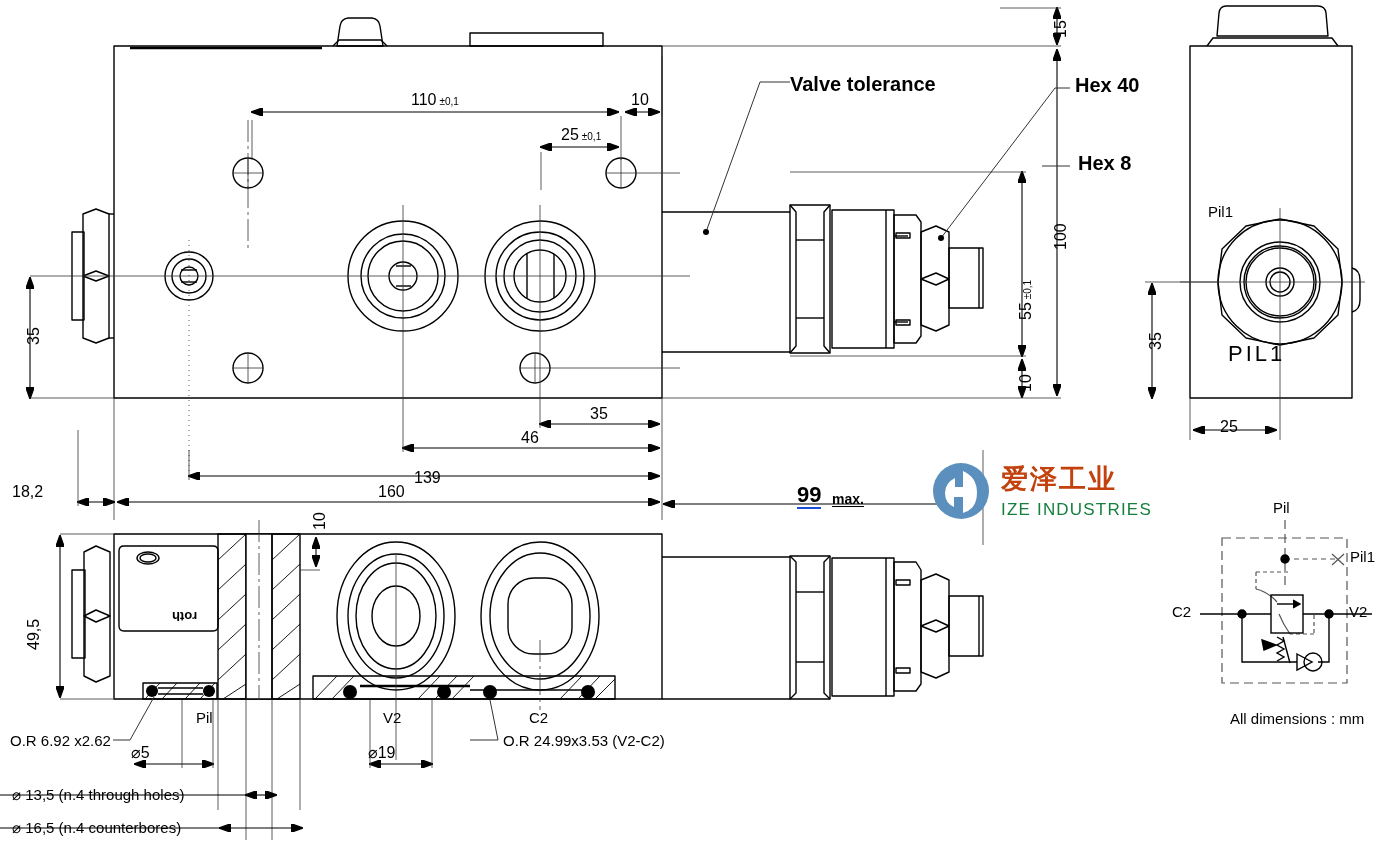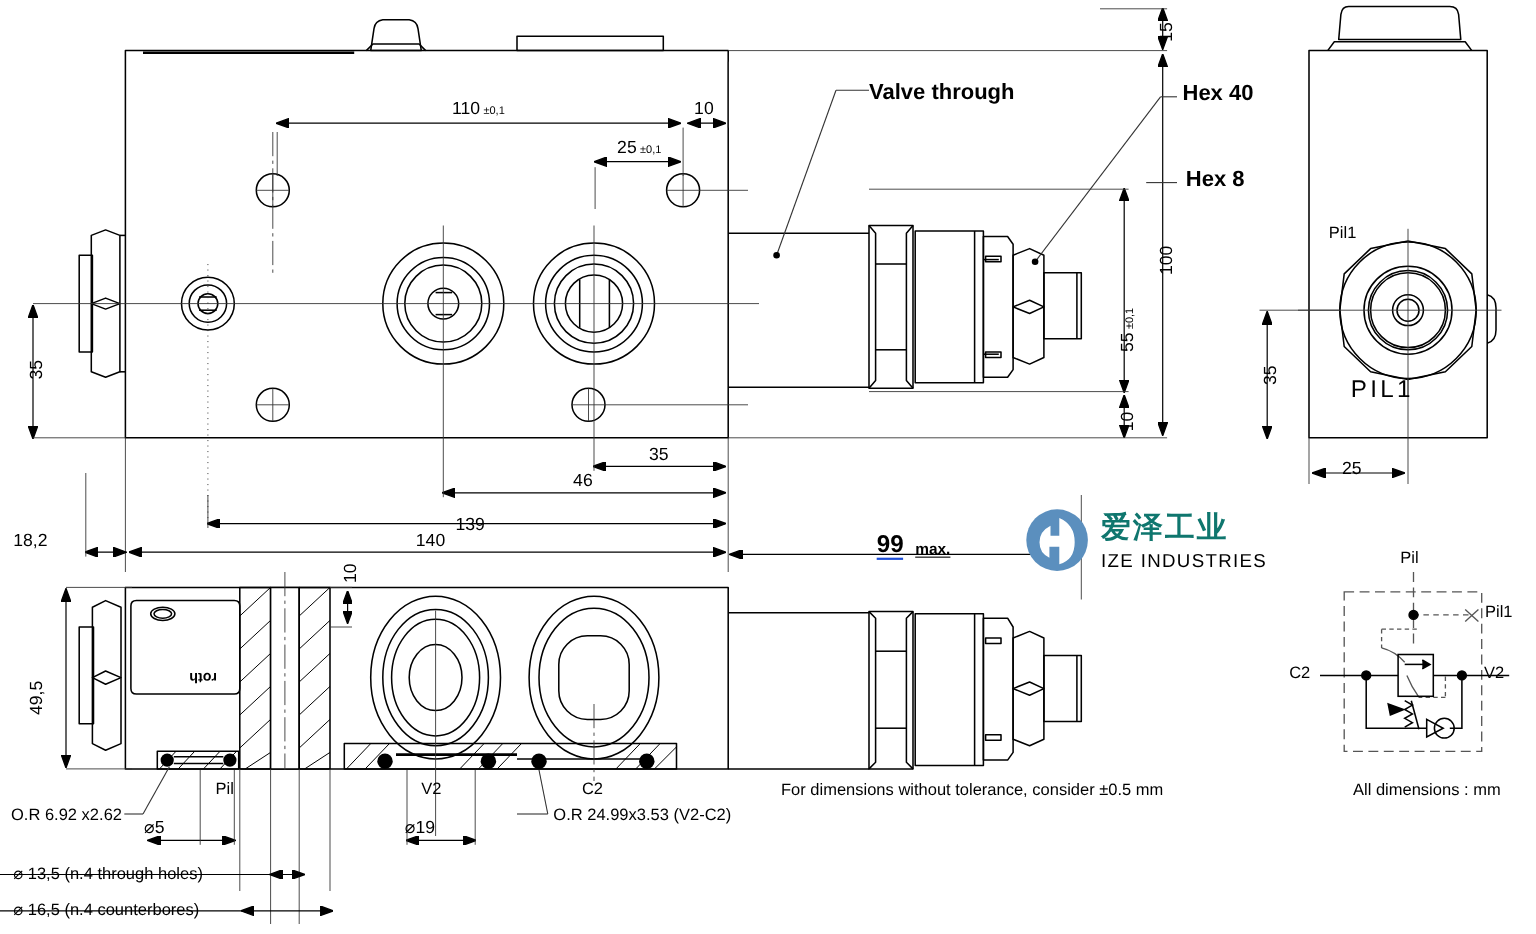--- a/index.html
+++ b/index.html
@@ -10,22 +10,22 @@
   .txt{position:absolute;white-space:nowrap;color:#000;line-height:1;}
   .dim{font-size:16px;}
   .dimS{font-size:10px;}
   .bold{font-weight:bold;font-size:20px;}
   .note{font-size:15px;}
   .port{font-size:15px;}
   .rot90{transform:rotate(-90deg);transform-origin:left top;}
   .logoWrap{position:absolute;display:flex;align-items:center;}
   .logoCircle{width:56px;height:56px;border-radius:50%;background:#5b8fbe;position:relative;overflow:hidden;}
   .logoTxt{margin-left:12px;}
-  .cn{font-size:27px;font-weight:bold;color:#0f766e;letter-spacing:2px;font-family:"DejaVu Sans",sans-serif;}
-  .en{font-size:17px;color:#000000;letter-spacing:1.2px;margin-top:3px;}
+  .cn{font-size:27px;font-weight:bold;color:#c2410c;letter-spacing:2px;font-family:"DejaVu Sans",sans-serif;}
+  .en{font-size:17px;color:#15803d;letter-spacing:1.2px;margin-top:3px;}
 </style>
 </head>
 <body>
 
 <div id="sheet">
 
 <svg class="lay" viewBox="0 0 1396 849">
   <g fill="none" stroke="#000" stroke-width="1.4" stroke-linejoin="round">
 
   <path d="M337 46 L340 26 Q341 19 348 18 L372 18 Q379 19 380 26 L383 46 Z"></path>
@@ -324,28 +324,28 @@
   </g>
 </svg>
 
 <div class="txt dim" style="left:411px;top:92px"><span>110</span><span class="dimS" style="margin-left:3px">±0,1</span></div>
 <div class="txt dim" style="left:631px;top:92px">10</div>
 <div class="txt dim" style="left:561px;top:127px"><span>25</span><span class="dimS" style="margin-left:3px">±0,1</span></div>
 <div class="txt dim rot90" style="left:26px;top:345px">35</div>
 <div class="txt dim" style="left:590px;top:406px">35</div>
 <div class="txt dim" style="left:521px;top:430px">46</div>
 <div class="txt dim" style="left:414px;top:470px">139</div>
-<div class="txt dim" style="left:378px;top:484px">140</div>
+<div class="txt dim" style="left:378px;top:484px">160</div>
 <div class="txt dim" style="left:12px;top:484px">18,2</div>
 <div class="txt dim rot90" style="left:1053px;top:38px">15</div>
 <div class="txt dim rot90" style="left:1053px;top:250px">100</div>
 <div class="txt dim rot90" style="left:1018px;top:320px"><span>55</span><span class="dimS" style="margin-left:3px">±0,1</span></div>
 <div class="txt dim rot90" style="left:1018px;top:392px">10</div>
 
-<div class="txt bold" style="left:790px;top:74px">Valve through</div>
+<div class="txt bold" style="left:790px;top:74px">Valve tolerance</div>
 <div class="txt bold" style="left:1075px;top:75px">Hex 40</div>
 <div class="txt bold" style="left:1078px;top:153px">Hex 8</div>
 
 <div class="txt port" style="left:1208px;top:204px">Pil1</div>
 <div class="txt" style="left:1228px;top:343px;font-size:22px;letter-spacing:3px">PIL1</div>
 <div class="txt dim rot90" style="left:1148px;top:350px">35</div>
 <div class="txt dim" style="left:1220px;top:419px">25</div>
 
 <div class="txt dim rot90" style="left:26px;top:650px">49,5</div>
 <div class="txt dim rot90" style="left:312px;top:530px">10</div>
@@ -358,21 +358,20 @@
 <div class="txt port" style="left:383px;top:710px">V2</div>
 <div class="txt port" style="left:529px;top:710px">C2</div>
 
 <div class="txt note" style="left:10px;top:733px">O.R 6.92 x2.62</div>
 <div class="txt dim" style="left:131px;top:745px"><span>⌀</span><span>5</span></div>
 <div class="txt dim" style="left:368px;top:745px"><span>⌀</span><span>19</span></div>
 <div class="txt note" style="left:503px;top:733px">O.R 24.99x3.53 (V2-C2)</div>
 <div class="txt note" style="left:12px;top:787px"><span>⌀</span> <span>13,5 (n.4 through holes)</span></div>
 <div class="txt note" style="left:12px;top:820px"><span>⌀</span> <span>16,5 (n.4 counterbores)</span></div>
 
-<div class="txt note" style="left:710px;top:711px">For dimensions without tolerance, consider ±0.5 mm</div>
 <div class="txt note" style="left:1230px;top:711px">All dimensions : mm</div>
 
 <svg class="lay" viewBox="0 0 1396 849">
   <g fill="none" stroke="#555" stroke-width="1.2">
     <rect x="1222" y="538" width="125" height="145" stroke-dasharray="9 5"></rect>
     <line x1="1285" y1="520" x2="1285" y2="588" stroke-dasharray="9 5"></line>
     <line x1="1285" y1="559" x2="1338" y2="559" stroke-dasharray="5 4"></line>
     <line x1="1332" y1="554" x2="1344" y2="565"></line>
     <line x1="1344" y1="554" x2="1332" y2="565"></line>
     <path d="M1256 572 L1290 572" stroke-dasharray="4 3"></path>

